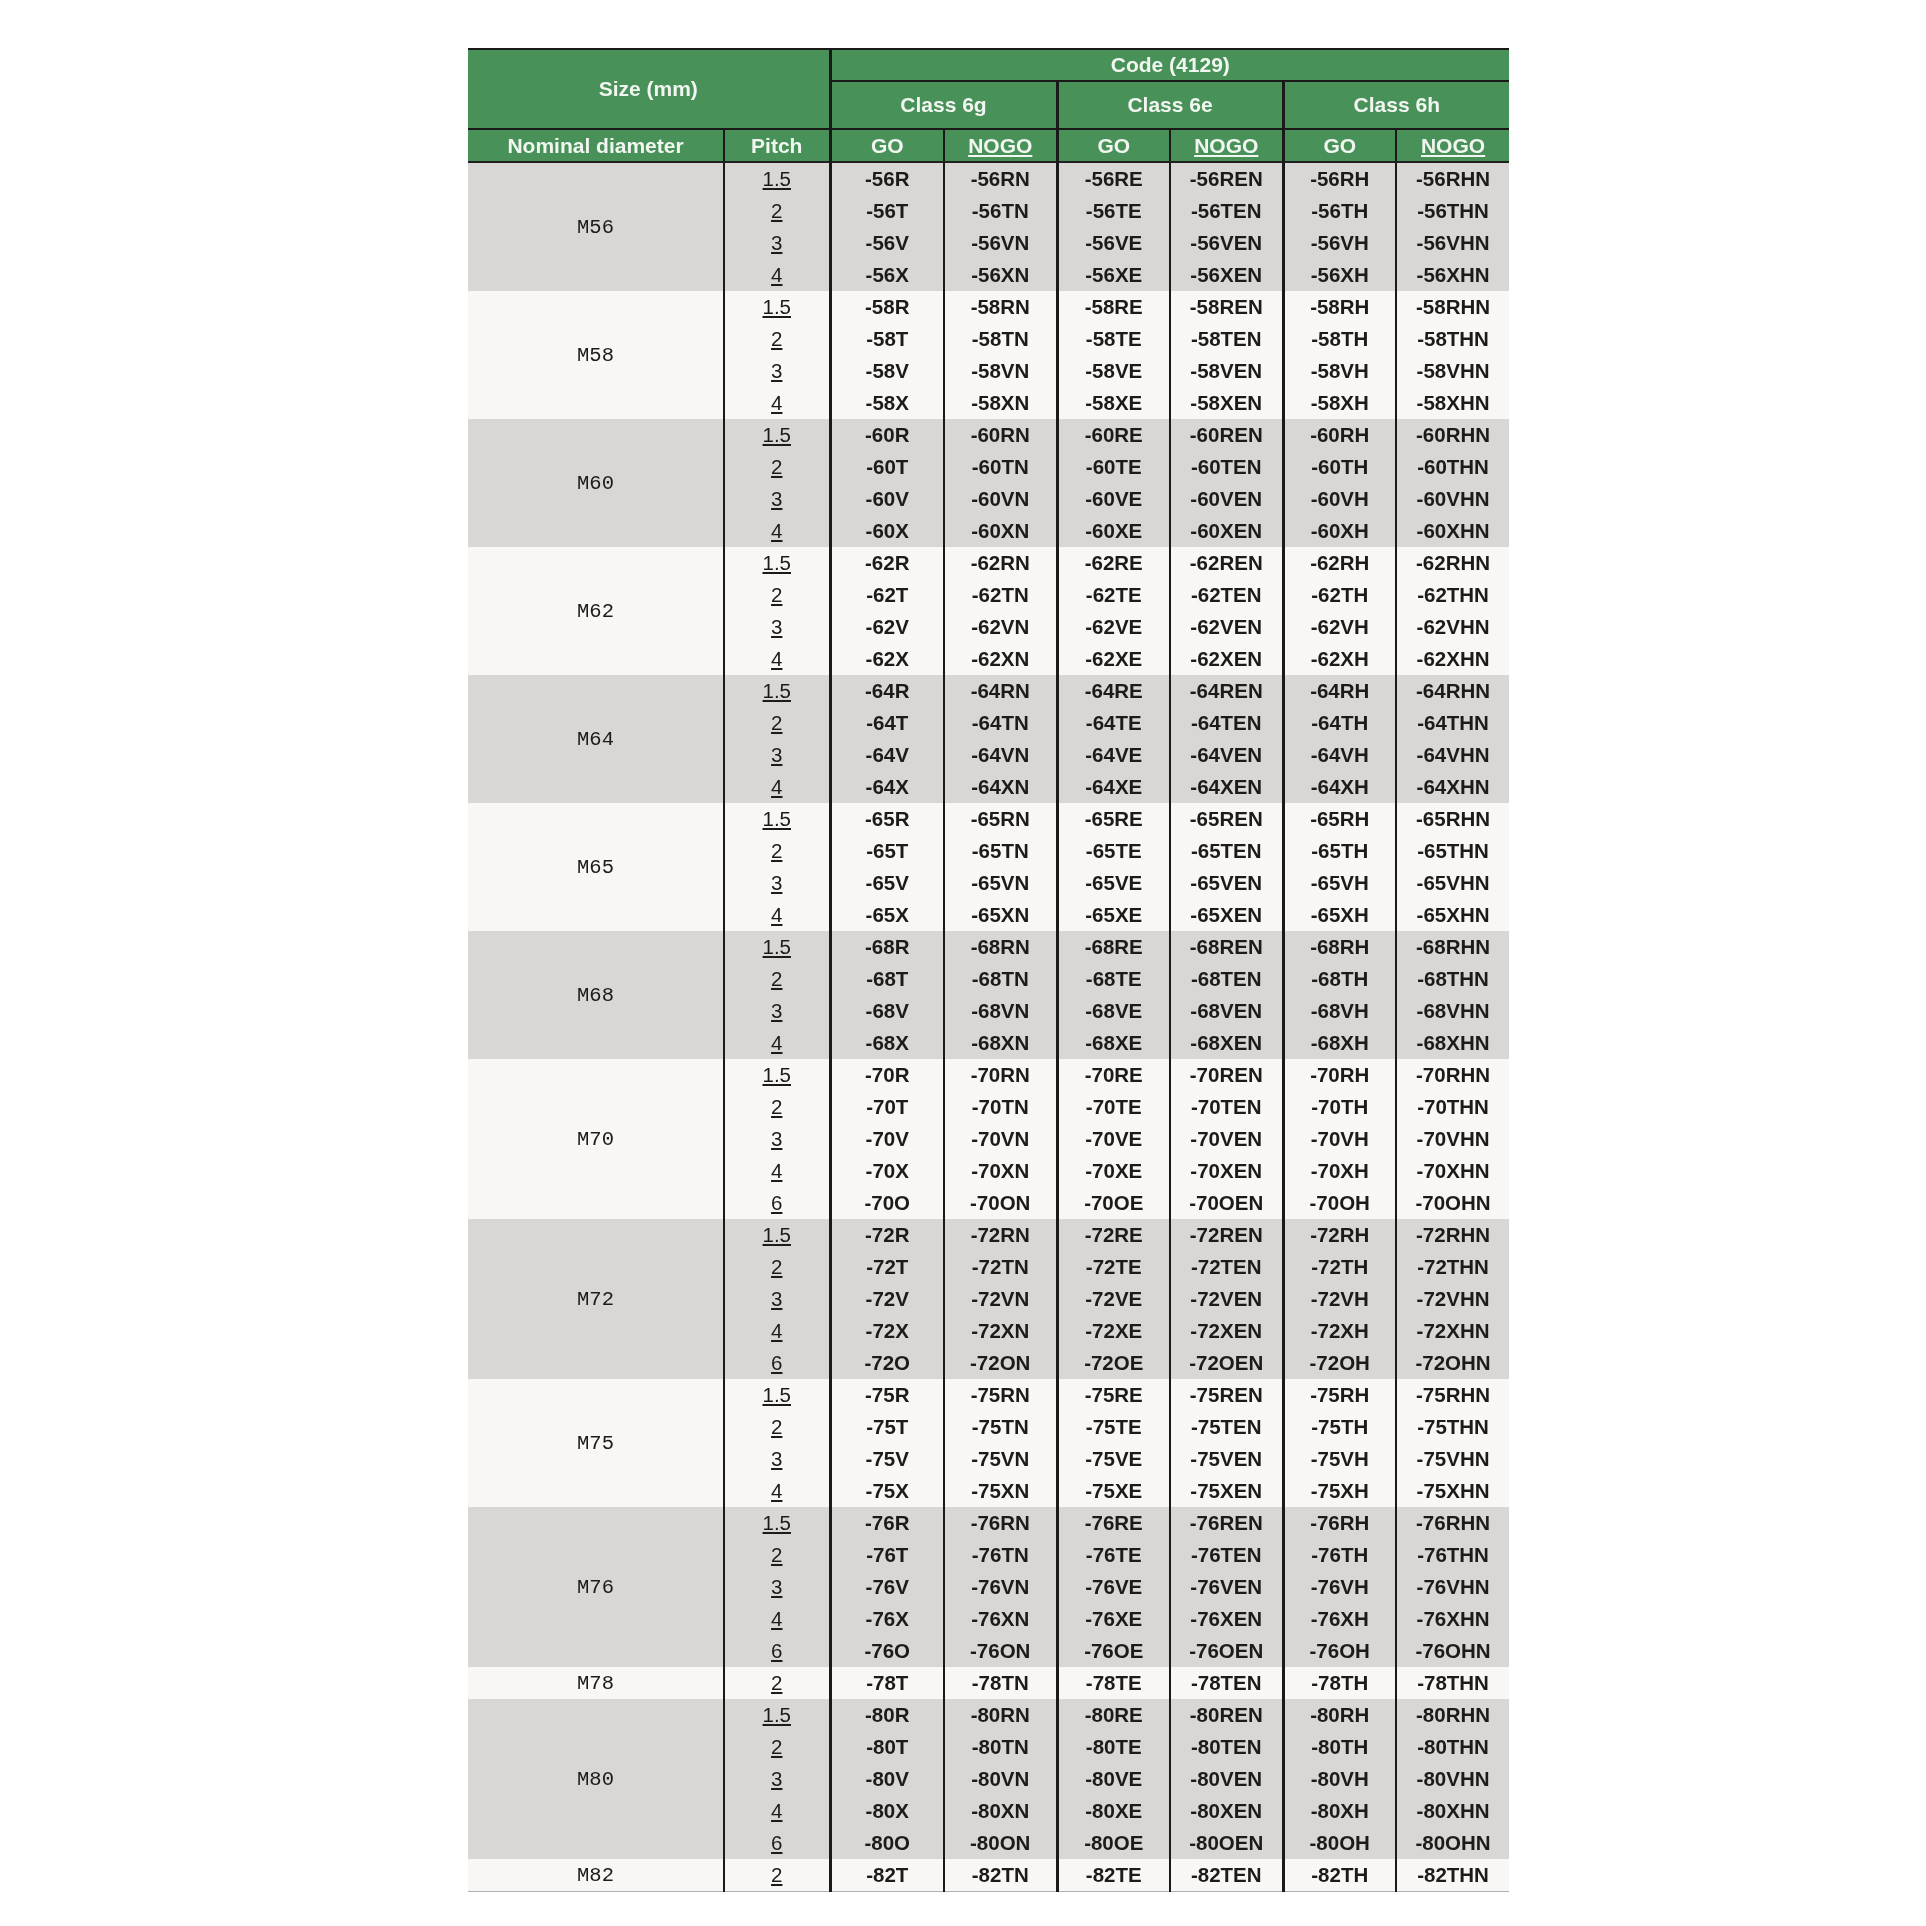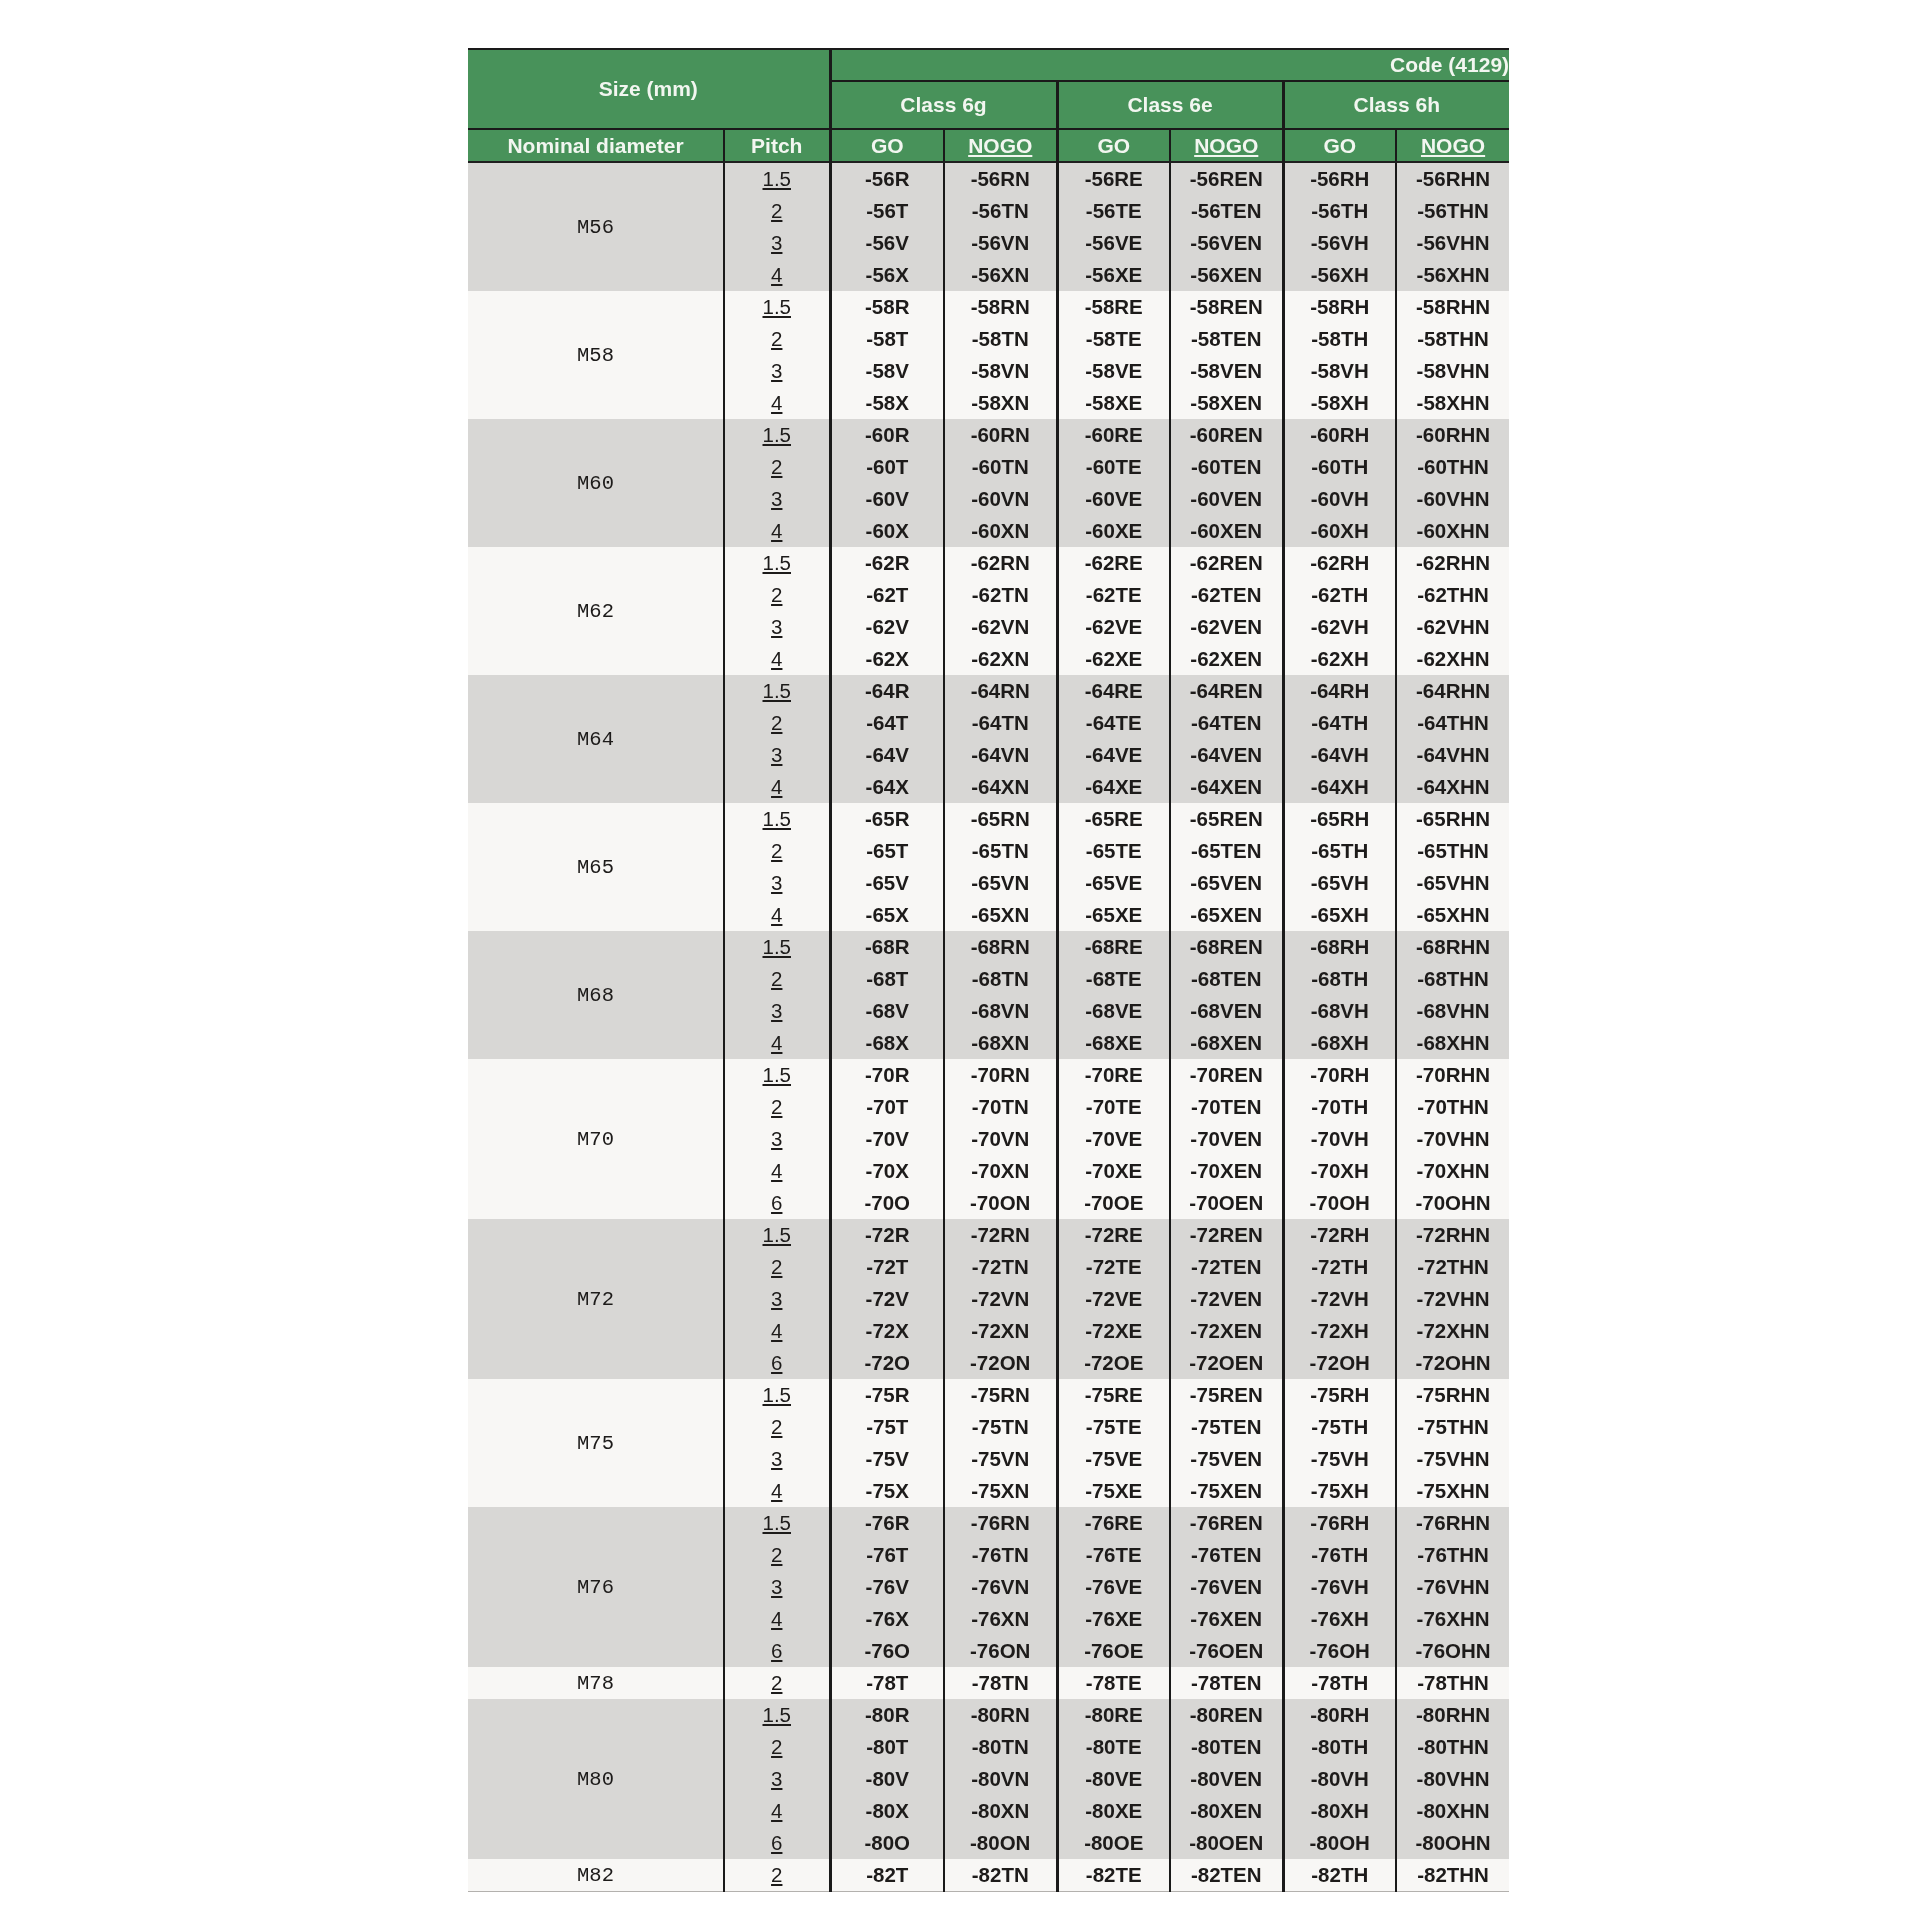--- a/index.html
+++ b/index.html
@@ -29,21 +29,21 @@
     font-weight: bold;
     font-size: 21px;
     padding: 0;
     text-align: center;
     vertical-align: middle;
   }
   tr.h1 { height: 32px; }
   tr.h2 { height: 48px; }
   tr.h3 { height: 33px; }
   .size-th  { border-bottom: 2.7px solid #1a1a1a; }
-  .code-th  { border-left: 3.4px solid #1a1a1a; border-bottom: 2.1px solid #1a1a1a; text-align: right; }
+  .code-th  { border-left: 3.4px solid #1a1a1a; border-bottom: 2.1px solid #1a1a1a; }
   .class-th { border-left: 3.4px solid #1a1a1a; border-bottom: 2.7px solid #1a1a1a; }
   .sub-th   { border-bottom: 2.1px solid #1f1f1f; }
   .pitch-th { border-left: 2.7px solid #1a1a1a; text-align: center; }
   .go-th    { border-left: 3.4px solid #1a1a1a; }
   .nogo-th  { border-left: 2.1px solid #1a1a1a; text-decoration: underline; }
   tbody td {
     height: 32px;
     padding: 0;
     text-align: center;
     vertical-align: middle;

